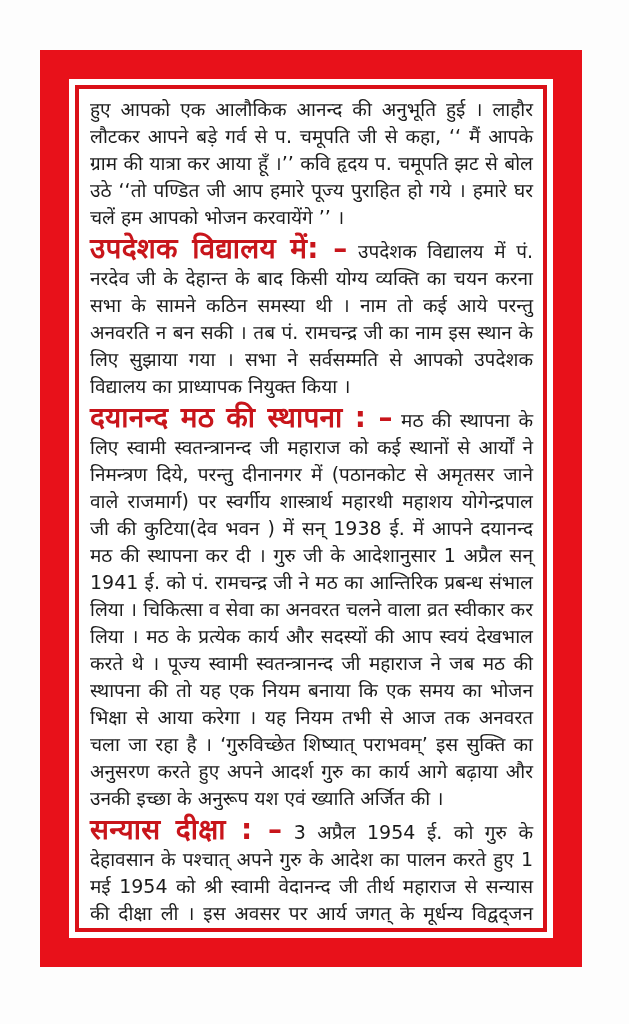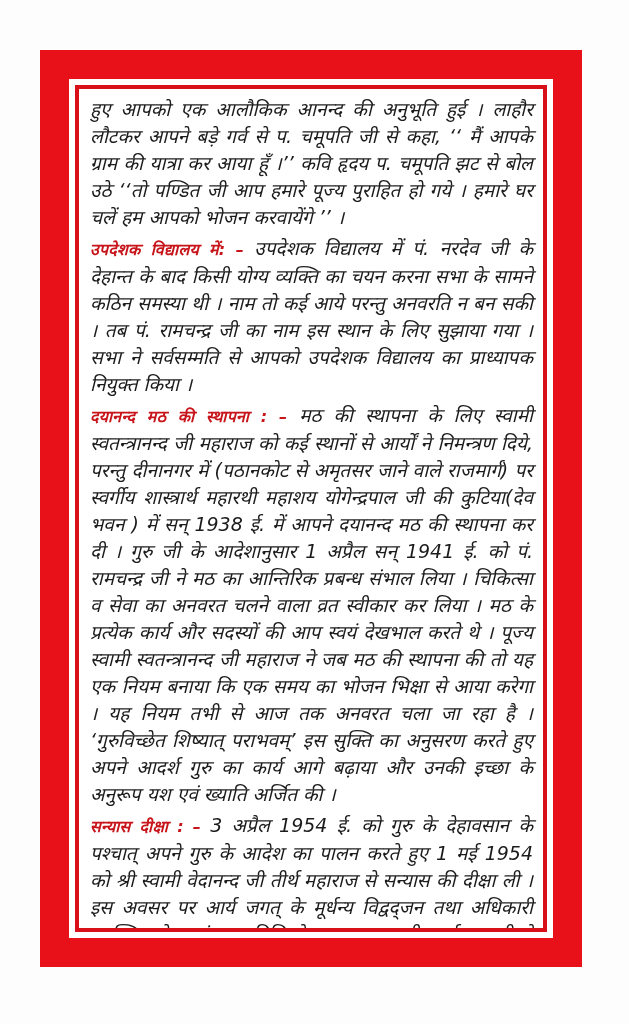--- a/index.html
+++ b/index.html
@@ -45,29 +45,28 @@
     width: 100%;
     height: 100%;
     box-sizing: border-box;
     padding: 7px 10px 6px 11px;
     font-family: "DejaVu Sans", sans-serif;
     font-size: 19px;
     line-height: 27px;
     color: #1b1b1b;
     text-align: justify;
     overflow: hidden;
-    font-style: italic;
   }
   .content p {
     margin: 0 0 4px 0;
   }
   .section-heading {
     color: #c8151b;
     font-weight: bold;
-    font-size: 16px;
+    font-size: 28px;
     letter-spacing: 0.2px;
   }
 </style>
 </head>
 <body>
 
 <div class="canvas">
   <div class="frame">
     <div class="gap">
       <div class="inner">

